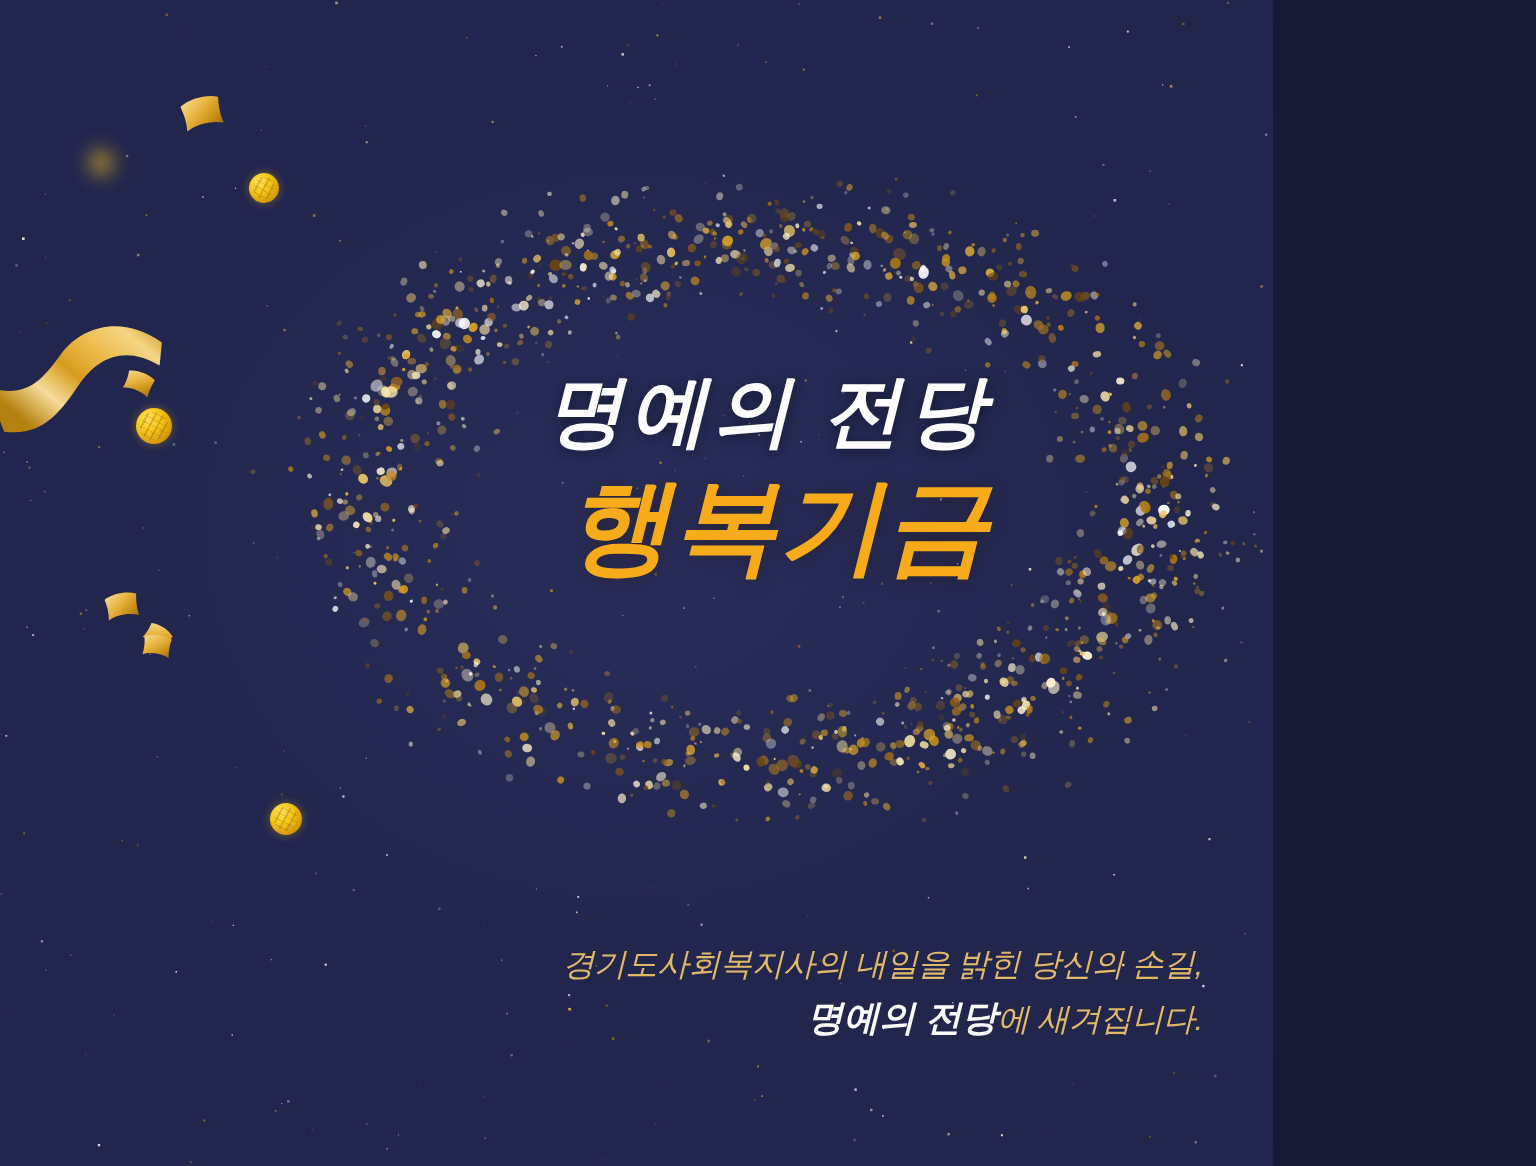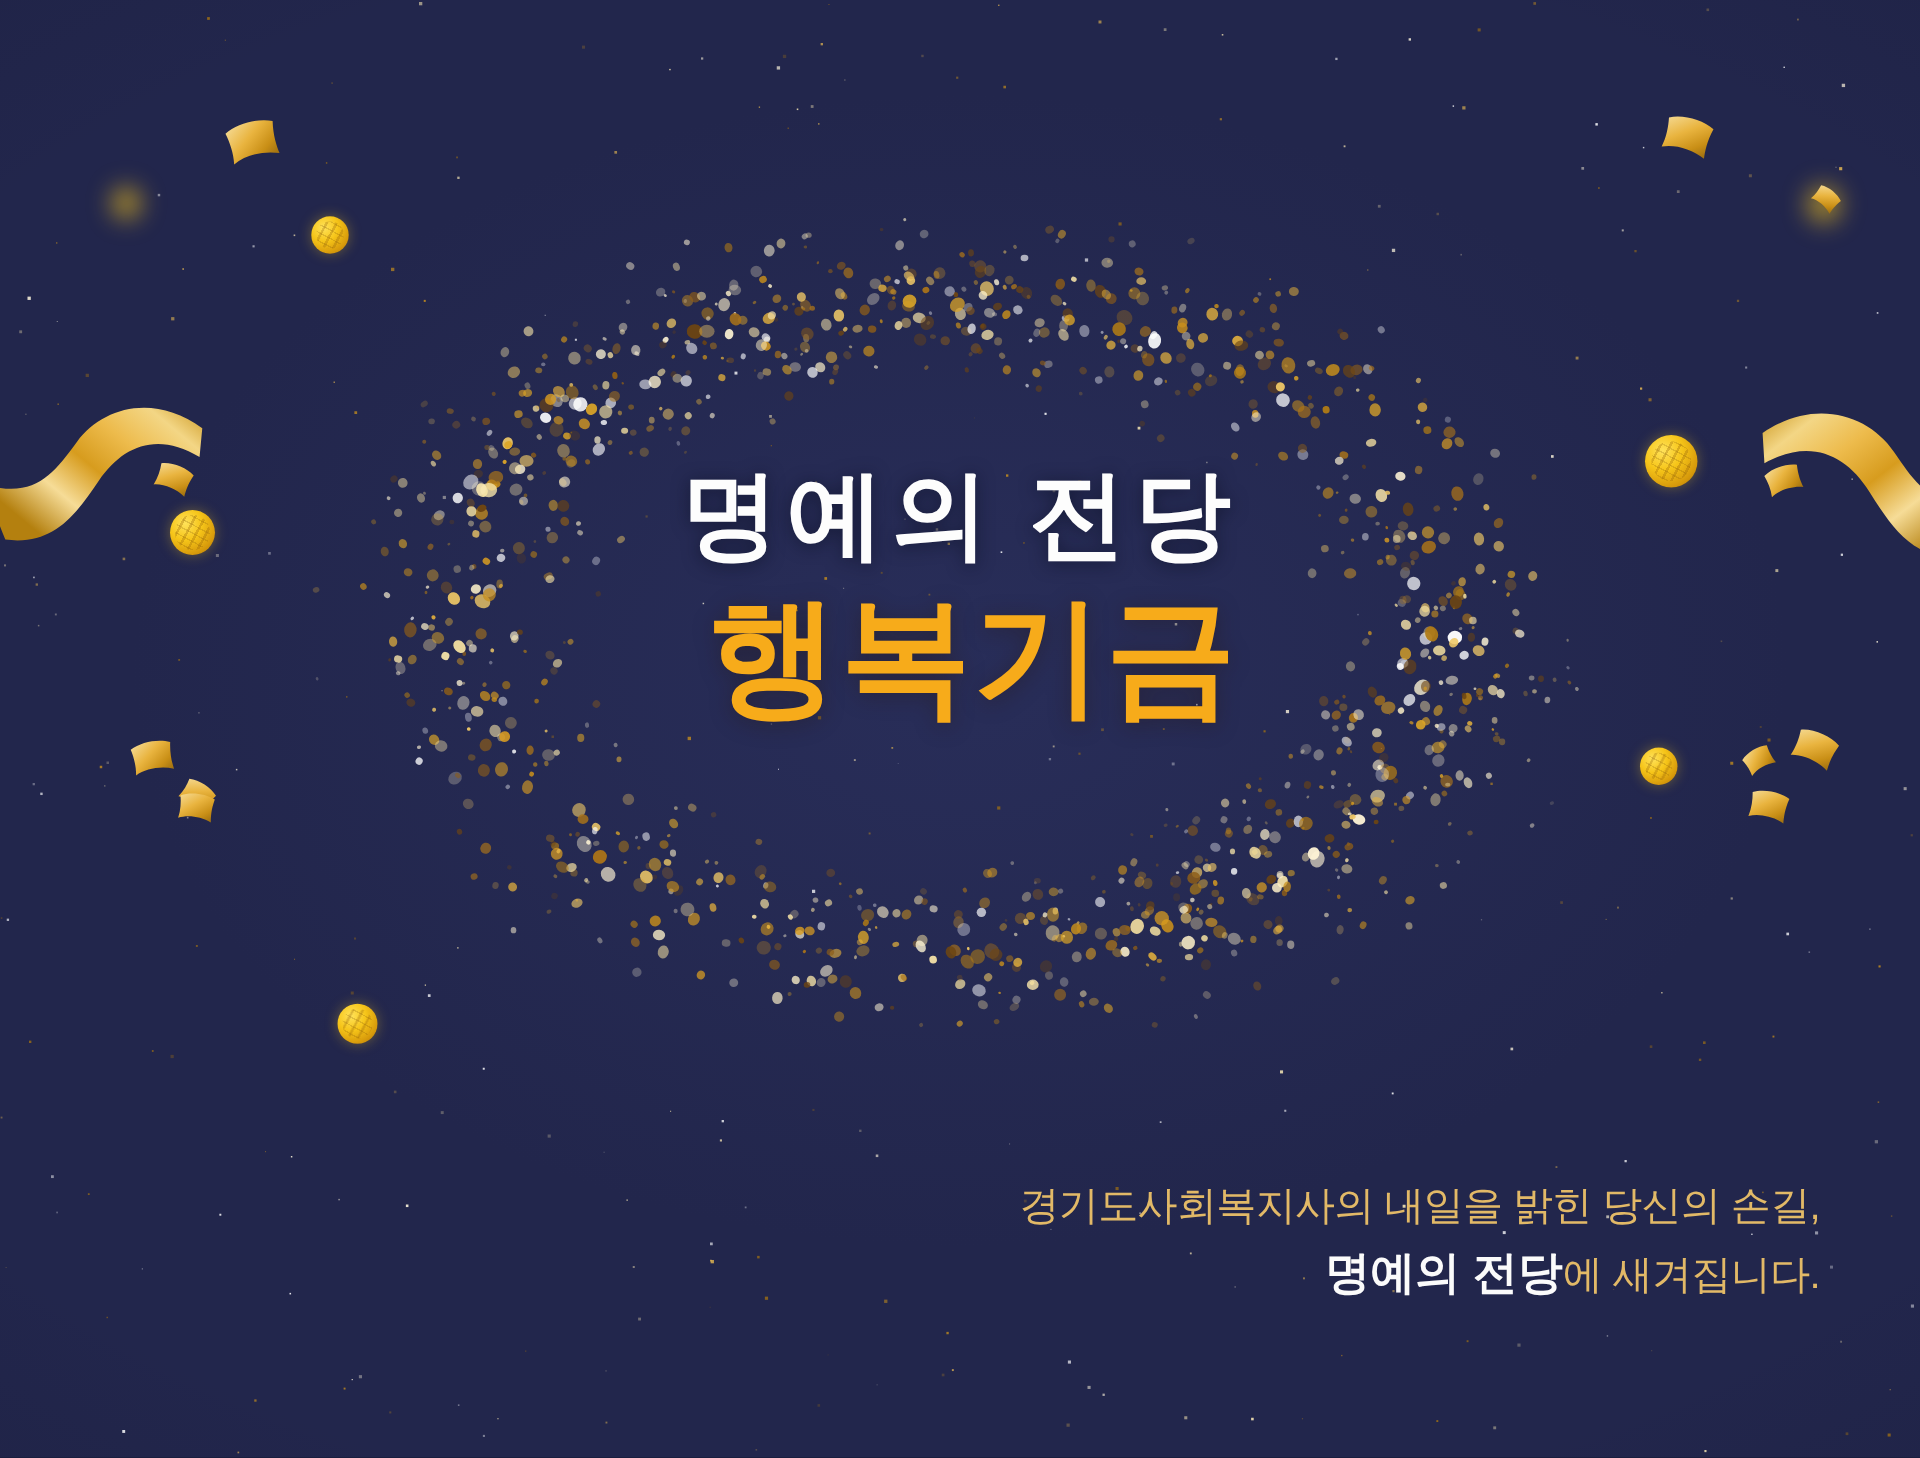--- a/index.html
+++ b/index.html
@@ -3,26 +3,27 @@
 <meta charset="utf-8">
 <title>명예의 전당 행복기금</title>
 <style>
   html, body {
     margin: 0;
     padding: 0;
     background: #161a35;
   }
   #stage {
     position: relative;
-    width: 1536px;
+    width: 1273px;
     height: 1166px;
     overflow: hidden;
     background: #22264c;
     font-family: "Liberation Sans", "DejaVu Sans", sans-serif;
     user-select: none;
+    font-style: italic;
   }
   
   #bg-vignette {
     position: absolute;
     inset: 0;
     background:
       radial-gradient(ellipse 60% 55% at 50% 46%, rgba(46,52,100,0.55) 0%, rgba(34,38,76,0) 72%),
       radial-gradient(ellipse 120% 100% at 50% 50%, rgba(34,38,76,0) 55%, rgba(20,23,48,0.55) 100%);
     pointer-events: none;
   }
@@ -68,21 +69,21 @@
     letter-spacing: 2px;
     color: #f7ab1a;
     line-height: 1.06;
     margin: 18px 0 0 0;
     text-shadow: 0 2px 18px rgba(40,20,0,0.35);
     padding-left: 21px;
   }
 
   #tagline {
     position: absolute;
-    right: 80px;
+    right: 70px;
     top: 944px;
     width: 760px;
     text-align: right;
     z-index: 6;
     line-height: 1.28;
   }
   .tag-line {
     display: block;
     font-family: "Liberation Sans", "DejaVu Sans", sans-serif;
     font-size: 32px;

